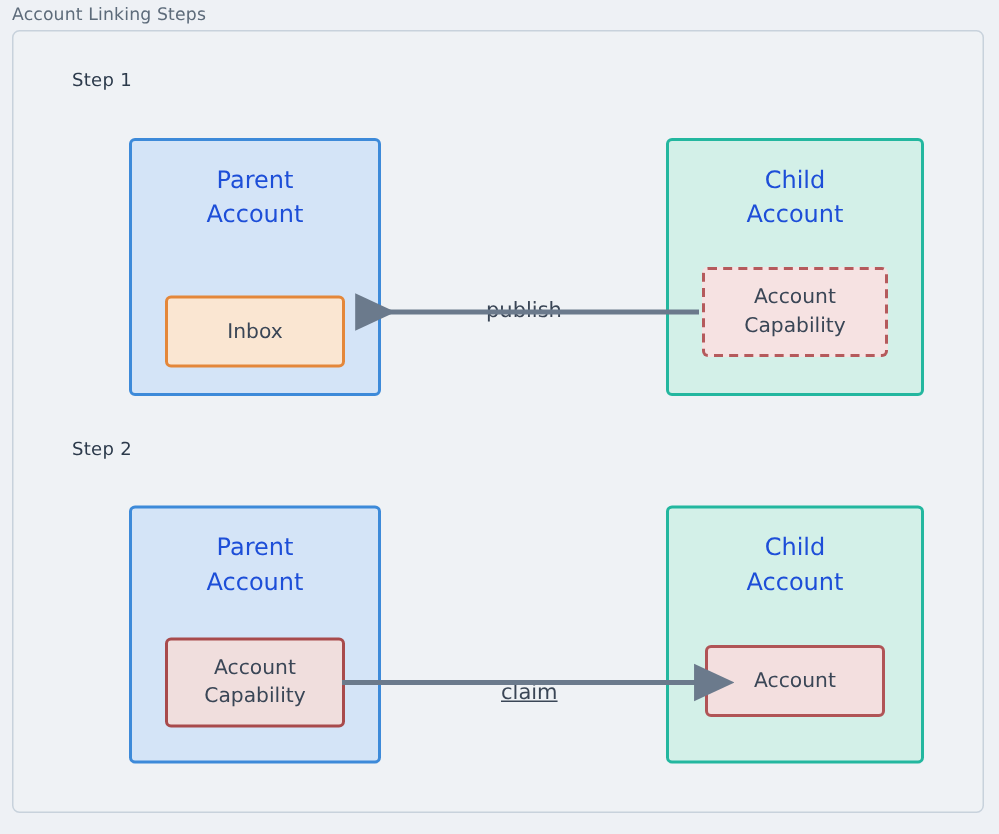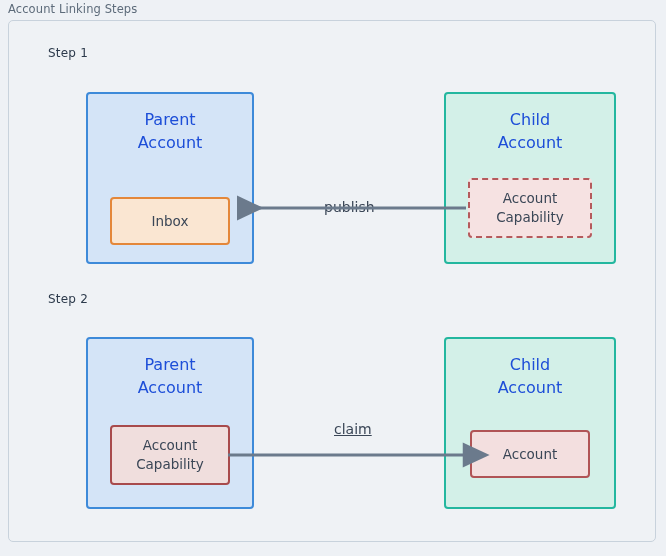--- a/index.html
+++ b/index.html
@@ -145,21 +145,21 @@
   }
   .edge-label {
     position: absolute;
     font-size: 14px;
     color: #3a4656;
     background: #eff2f5;
     padding: 0 6px;
     white-space: nowrap;
   }
   #publish-label { left: 318px; top: 199px; }
-  #claim-label   { left: 328px; top: 421px; text-decoration: underline; }
+  #claim-label   { left: 328px; top: 454px; text-decoration: underline; }
 </style>
 </head>
 <body>
 
 <div id="diagram-root">
 
   <div class="frame-caption">Account Linking Steps</div>
 
   <div class="frame-box"></div>
 

